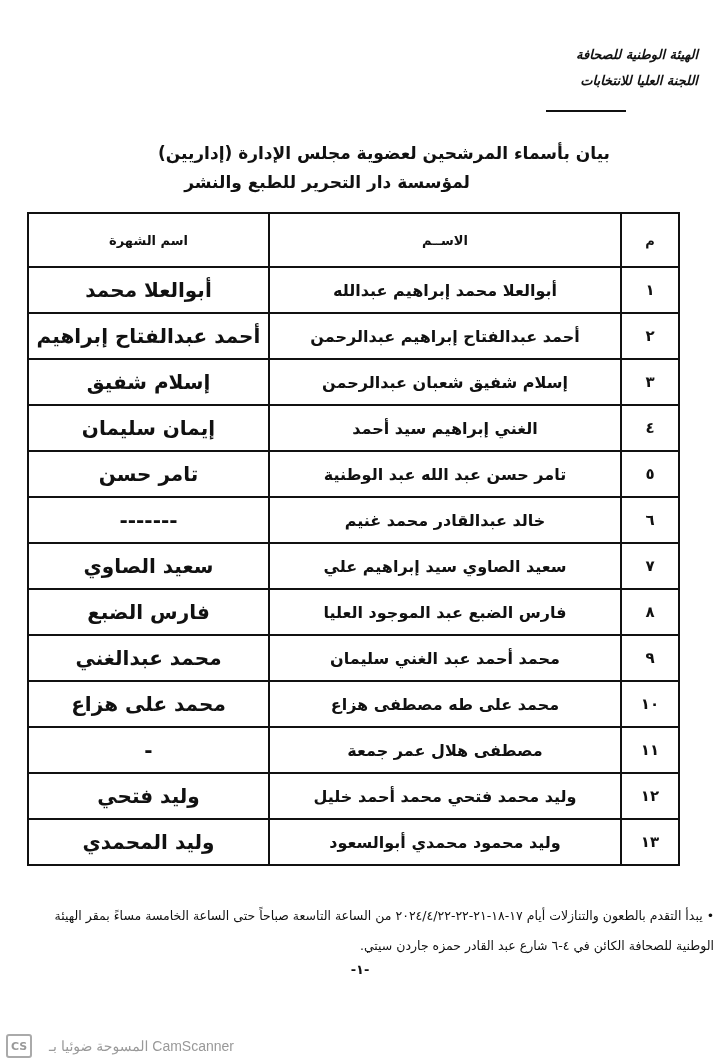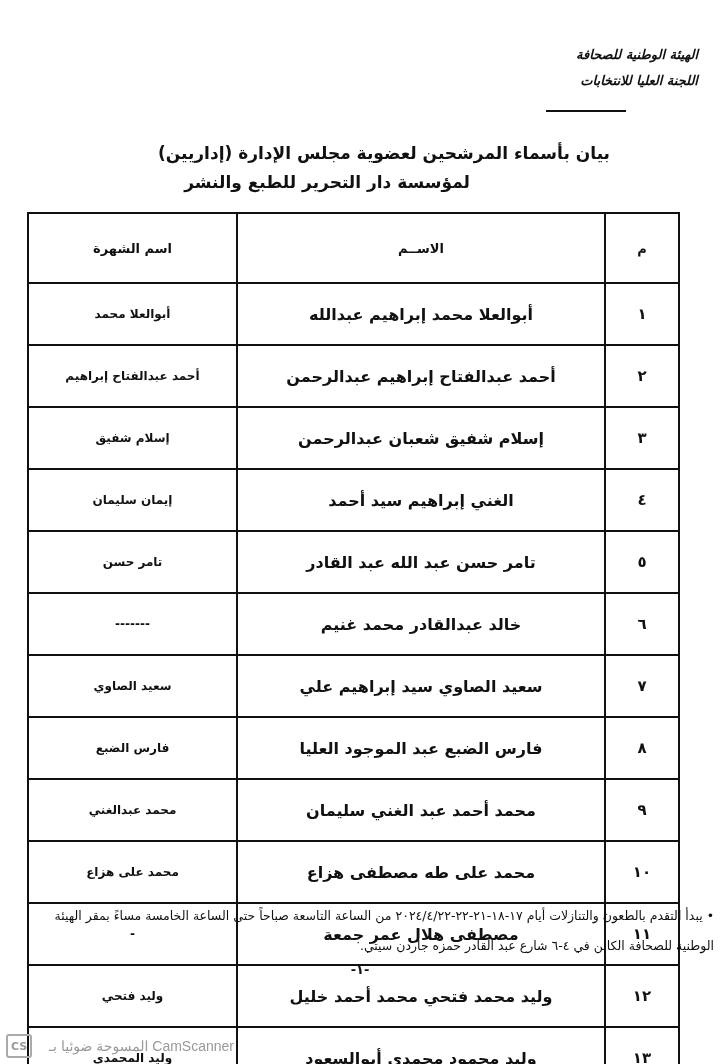--- a/index.html
+++ b/index.html
@@ -15,26 +15,26 @@
   .title {
     position:absolute; left:150px; width:460px; direction:rtl;
     font-weight:bold; font-size:17px;
   }
   .title.t1 { top:143px; }
   .title.t2 { top:172px; left:150px; width:320px; right:auto; }
   table.cands {
     position:absolute; left:27px; top:212px; width:653px; border-collapse:collapse; direction:rtl;
   }
   table.cands td, table.cands th {
-    border:2px solid #111; text-align:center; font-weight:bold; padding:8px; height:44px;
+    border:2px solid #111; text-align:center; font-weight:bold; padding:0; height:44px;
   }
   table.cands th { height:52px; font-size:13px; font-weight:bold; }
   td.num { width:56px; font-size:15px; }
   td.full { width:350px; font-size:16px; }
-  td.pop { font-size:12px; }
+  td.pop { font-size:20px; }
   .note {
     position:absolute; left:48px; width:666px; direction:rtl; 
     font-size:12.5px; font-weight:normal; line-height:30px;
   }
   .note.n1 { top:901px; }
   .page-num { position:absolute; top:962px; left:0; width:720px; text-align:center; font-size:13px; font-weight:bold; }
   .scanner {
     position:absolute; left:6px; top:1034px; display:flex; align-items:center; gap:6px; color:#999;justify-content:flex-end;
   }
   .cs-logo {
@@ -79,21 +79,21 @@
         <td class="full">إسلام شفيق شعبان عبدالرحمن</td>
         <td class="pop">إسلام شفيق</td>
       </tr>
       <tr>
         <td class="num">٤</td>
         <td class="full">الغني إبراهيم سيد أحمد</td>
         <td class="pop">إيمان سليمان</td>
       </tr>
       <tr>
         <td class="num">٥</td>
-        <td class="full">تامر حسن عبد الله عبد القادر</td>
+        <td class="full">تامر حسن عبد الله عبد الوطنية</td>
         <td class="pop">تامر حسن</td>
       </tr>
       <tr>
         <td class="num">٦</td>
         <td class="full">خالد عبدالقادر محمد غنيم</td>
         <td class="pop">-------</td>
       </tr>
       <tr>
         <td class="num">٧</td>
         <td class="full">سعيد الصاوي سيد إبراهيم علي</td>

